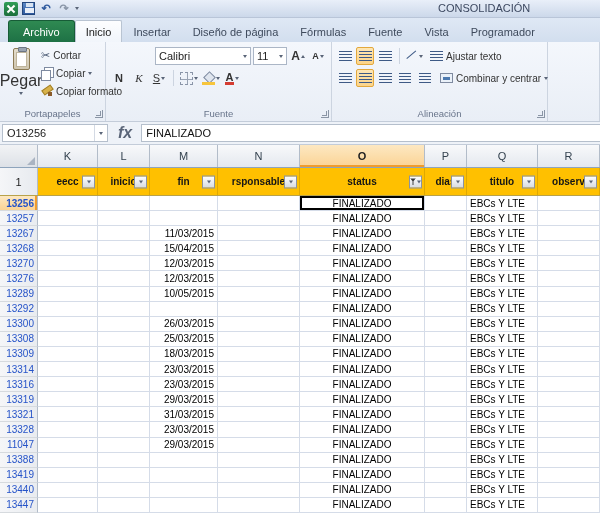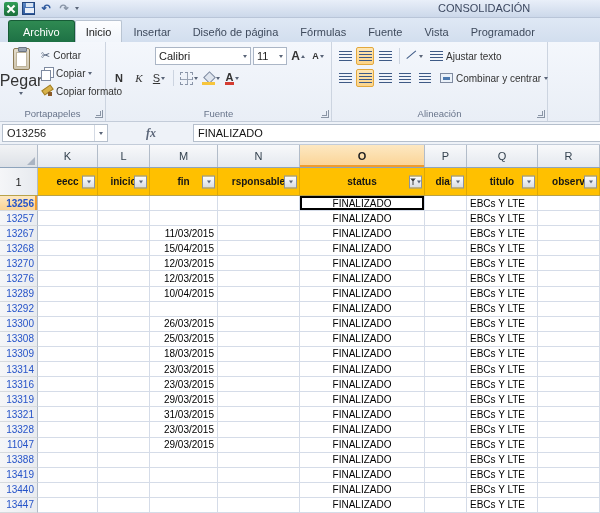--- a/index.html
+++ b/index.html
@@ -94,25 +94,25 @@
   .orient-ic::before { content:""; position:absolute; left:1px; bottom:3px; width:12px; height:1px; background:#3e5a86;
                        transform:rotate(-40deg); transform-origin:left bottom; }
   .indent-ic { width:12px; height:10px; background:repeating-linear-gradient(#3e5a86 0 1px, transparent 1px 3px); }
   .merge-ic { width:13px; height:10px; border:1px solid #7e8aa0; background:#eaf1f9; position:relative; }
   .merge-ic::before { content:""; position:absolute; left:2px; top:3px; right:2px; height:3px; background:#4d7ab0; }
   .wide-btn { display:flex; align-items:center; gap:3px; height:18px; padding:0 3px; font-size:10px; color:#333;
               border:1px solid transparent; border-radius:2px; white-space:nowrap; }
   .g-fill { flex:1; }
 
   
-  .formula-bar { height:23px; background:#eef2f8; border-bottom:1px solid #c3ccd9; display:flex; align-items:center; padding:2px 0 2px 2px;gap:28px; }
+  .formula-bar { height:23px; background:#eef2f8; border-bottom:1px solid #c3ccd9; display:flex; align-items:center; padding:2px 0 2px 2px; }
   .name-box { width:106px; height:18px; background:#fff; border:1px solid #b5bfcc; display:flex; align-items:center; font-size:11px; color:#222; }
   .name-box .nb-val { flex:1; padding-left:4px; }
   .nb-drop { width:13px; height:100%; border-left:1px solid #d4dae4; display:flex; align-items:center; justify-content:center; }
-  .fx { font-family:Liberation Serif, serif; font-style:italic; font-weight:bold; color:#5a6578; font-size:12px;
+  .fx { font-family:Liberation Sans, sans-serif; font-style:italic; font-weight:bold; color:#5a6578; font-size:16px;
         padding:0 9px 0 10px; display:flex; align-items:center; }
   .formula-content { flex:1; height:18px; background:#fff; border:1px solid #b5bfcc; border-right:none;
                      font-size:11px; color:#111; display:flex; align-items:center; padding-left:4px; }
 
   
   .w-gutter { width:38px; flex:none; }
   .col-K { width:60px; flex:none; } .col-L { width:52px; flex:none; } .col-M { width:68px; flex:none; }
   .col-N { width:82px; flex:none; } .col-O { width:125px; flex:none; } .col-P { width:42px; flex:none; }
   .col-Q { width:71px; flex:none; } .col-R { width:62px; flex:none; }
 
@@ -470,21 +470,21 @@
     <div class="cell col-N"></div>
     <div class="cell col-O">FINALIZADO</div>
     <div class="cell col-P"></div>
     <div class="cell col-Q">EBCs Y LTE</div>
     <div class="cell col-R"></div>
   </div>
       <div class="row">
     <div class="gutter w-gutter">13289</div>
     <div class="cell col-K"></div>
     <div class="cell col-L"></div>
-    <div class="cell col-M">10/04/2015</div>
+    <div class="cell col-M">10/05/2015</div>
     <div class="cell col-N"></div>
     <div class="cell col-O">FINALIZADO</div>
     <div class="cell col-P"></div>
     <div class="cell col-Q">EBCs Y LTE</div>
     <div class="cell col-R"></div>
   </div>
       <div class="row">
     <div class="gutter w-gutter">13292</div>
     <div class="cell col-K"></div>
     <div class="cell col-L"></div>

